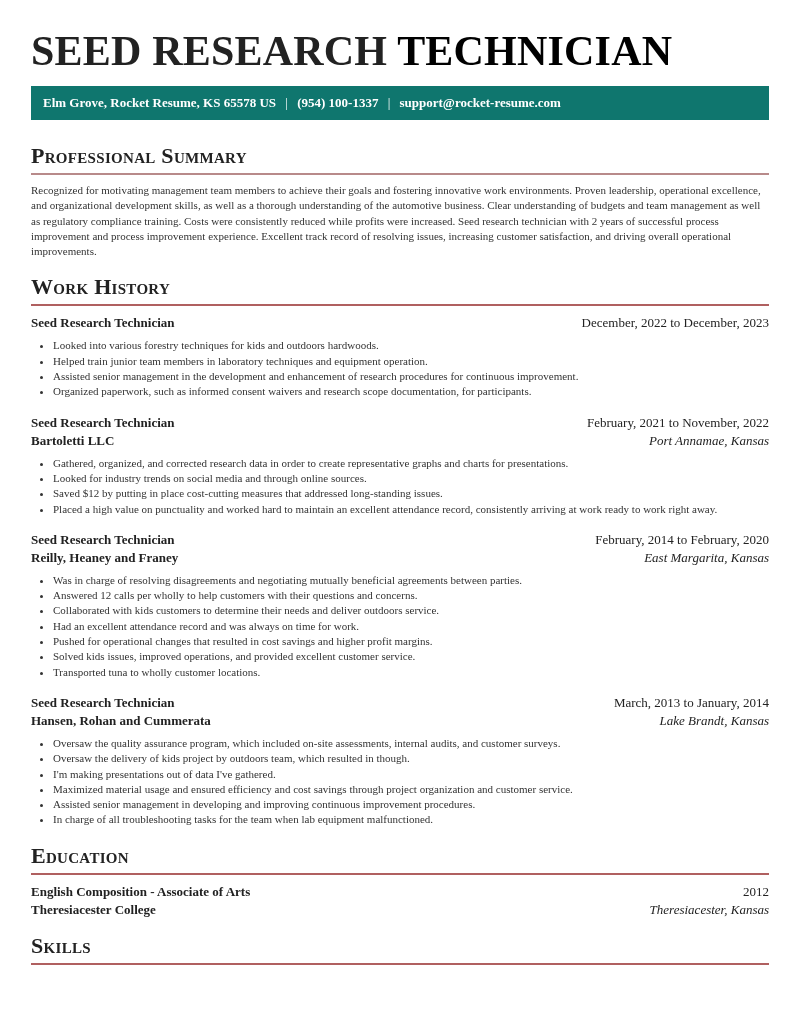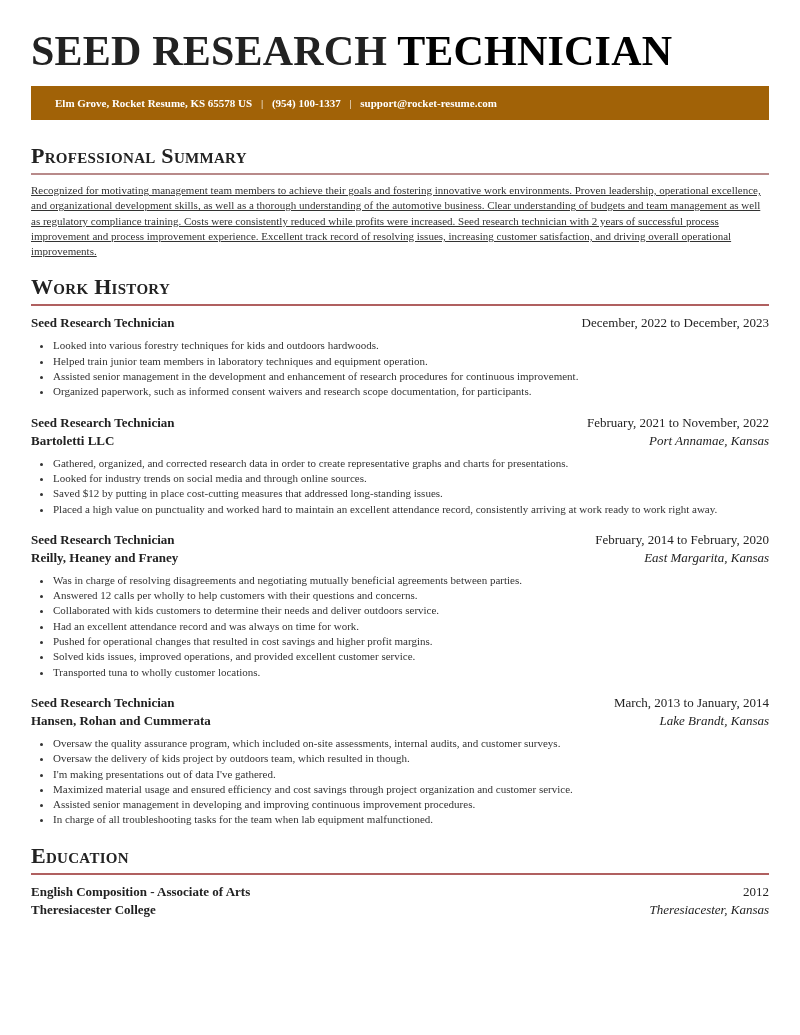--- a/index.html
+++ b/index.html
@@ -26,26 +26,26 @@
       font-weight: bold;
       letter-spacing: 0.2px;
       color: #222222;
       white-space: nowrap;
     }
     .name .accent {
       color: #000000;
     }
     .contact-bar {
       margin-top: 12px;
-      background: #a16207;
+      background: #0f766e;
       color: #ffffff;
       height: 34px;
       line-height: 34px;
-      padding: 0 24px;
-      font-size: 11px;
+      padding: 0 12px;
+      font-size: 13px;
       font-weight: bold;
       white-space: nowrap;
     }
     .contact-bar .sep {
       display: inline-block;
       padding: 0 6px;
       font-weight: normal;
     }
     .section {
       margin-top: 0;
@@ -66,21 +66,20 @@
       margin-bottom: 8px;
     }
     .section-rule.dark {
       background: #b06060;
     }
     .summary-text {
       font-size: 11px;
       line-height: 15.3px;
       color: #333333;
       margin: 0;
-      text-decoration: underline;
     }
     .job {
       margin-bottom: 14px;
     }
     .job-row {
       display: flex;
       justify-content: space-between;
       align-items: baseline;
       font-size: 13px;
       line-height: 18px;
@@ -217,14 +216,19 @@
       <div class="job-row">
         <span class="job-company">Theresiacester College</span>
         <span class="job-location">Theresiacester, Kansas</span>
       </div>
     </div>
 
     <div class="edu">
     </div>
   </div>
 
+  <div class="section" style="margin-top:-2px;">
+    <h2 class="section-title">Skills</h2>
+    <div class="section-rule dark"></div>
+
+  </div>
 
 </div>
 
 </body></html>

